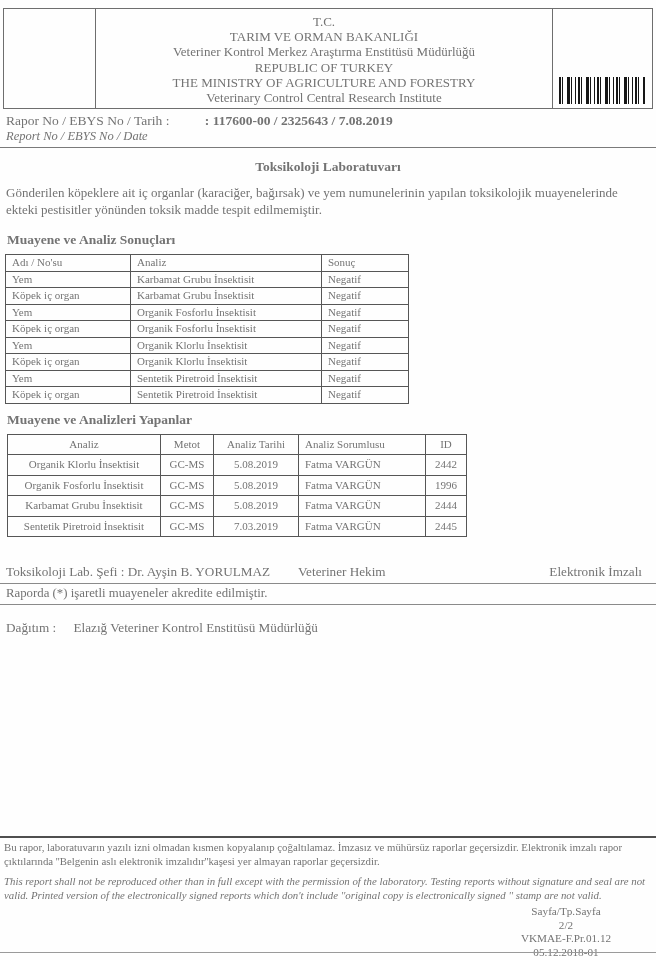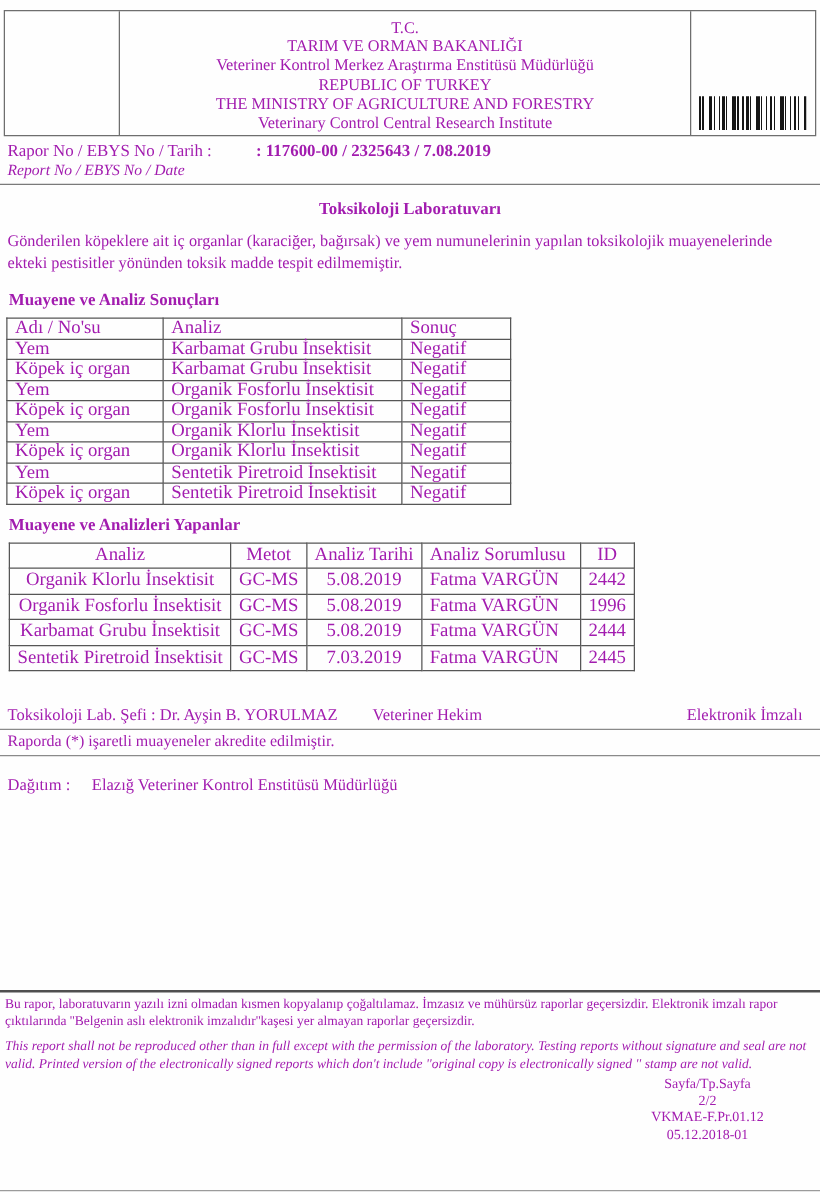--- a/index.html
+++ b/index.html
@@ -1,21 +1,21 @@
 <!DOCTYPE html>
 <html><head>
 <meta charset="utf-8">
 <style>
   html,body { margin:0; padding:0; background:#e8e8e8; }
   .page {
     position: relative;
     width: 656px; height: 960px;
     margin: 0 auto;
     background: #fefefe;
-    color: #a21caf;
+    color: #737373;
     font-family: "Liberation Serif", "DejaVu Serif", serif;
     overflow: hidden;
   }
   
   .header-table {
     display: flex;
     margin: 8px 0 0 3px;
     width: 648px; height: 99px;
     border: 1px solid #6e6e6e;
   }
@@ -37,21 +37,21 @@
   .report-meta { padding: 3px 0 3px 6px; border-bottom: 1px solid #7a7a7a; }
   .report-meta .row1 { font-size: 13.5px; line-height: 17px; }
   .report-meta .row1 .val { margin-left: 32px; font-weight: bold; }
   .report-meta .row2 { font-size: 12.5px; font-style: italic; line-height: 15px; }
   
   .lab-title { text-align: center; font-weight: bold; font-size: 13.5px; margin-top: 11px; }
   .summary { margin: 9px 5px 0 6px; font-size: 13px; line-height: 17px; }
   .tbl-heading { font-weight: bold; font-size: 13.5px; margin: 14px 0 0 7px; }
   .tbl-heading.second { margin-top: 8px; }
   
-  table { border-collapse: collapse; font-size: 15px; }
+  table { border-collapse: collapse; font-size: 11px; }
   td { border: 1px solid #565656; padding: 0 6px; white-space: nowrap; }
   .t1 { margin: 6px 0 0 5px; }
   .t1 td { height: 15.5px; line-height: 15px; }
   .t1 td:nth-child(1) { width: 112px; }
   .t1 td:nth-child(2) { width: 178px; }
   .t1 td:nth-child(3) { width: 74px; }
   .t2 { margin: 6px 0 0 7px; }
   .t2 td { height: 19.5px; line-height: 19px; text-align: center; }
   .t2 td:nth-child(1) { width: 140px; }
   .t2 td:nth-child(2) { width: 40px; }
@@ -60,21 +60,21 @@
   .t2 td:nth-child(5) { width: 28px; }
   
   .signoff { display: flex; margin: 27px 8px 0 6px; font-size: 13.2px; }
   .signoff .mid { margin-left: 28px; }
   .signoff .right { margin-left: auto; margin-right: 6px; }
   .rule { border-top: 1px solid #8a8a8a; margin-top: 3px; }
   .accred { font-size: 12.8px; padding: 2px 0 3px 6px; }
   .distribution { margin: 15px 0 0 6px; font-size: 13.2px; }
   .distribution .val { margin-left: 14px; }
   
-  .footer { position: absolute; left: 0; top: 792px; width: 656px; border-top: 2px solid #4f4f4f; }
+  .footer { position: absolute; left: 0; top: 836px; width: 656px; border-top: 2px solid #4f4f4f; }
   .footer .tr-note { font-size: 10.8px; line-height: 13.5px; margin: 3px 4px 0 4px; }
   .footer .en-note { font-size: 10.8px; line-height: 14px; font-style: italic; margin: 6px 4px 0 4px; }
   .footer .meta { width: 160px; margin: 3px 10px 0 auto; text-align: center; font-size: 11.2px; line-height: 13.5px; }
   .bottom-rule { position: absolute; left: 0; top: 952px; width: 656px; border-top: 1px solid #9a9a9a; }
 </style>
 </head>
 <body>
 
 <div class="page">
 

